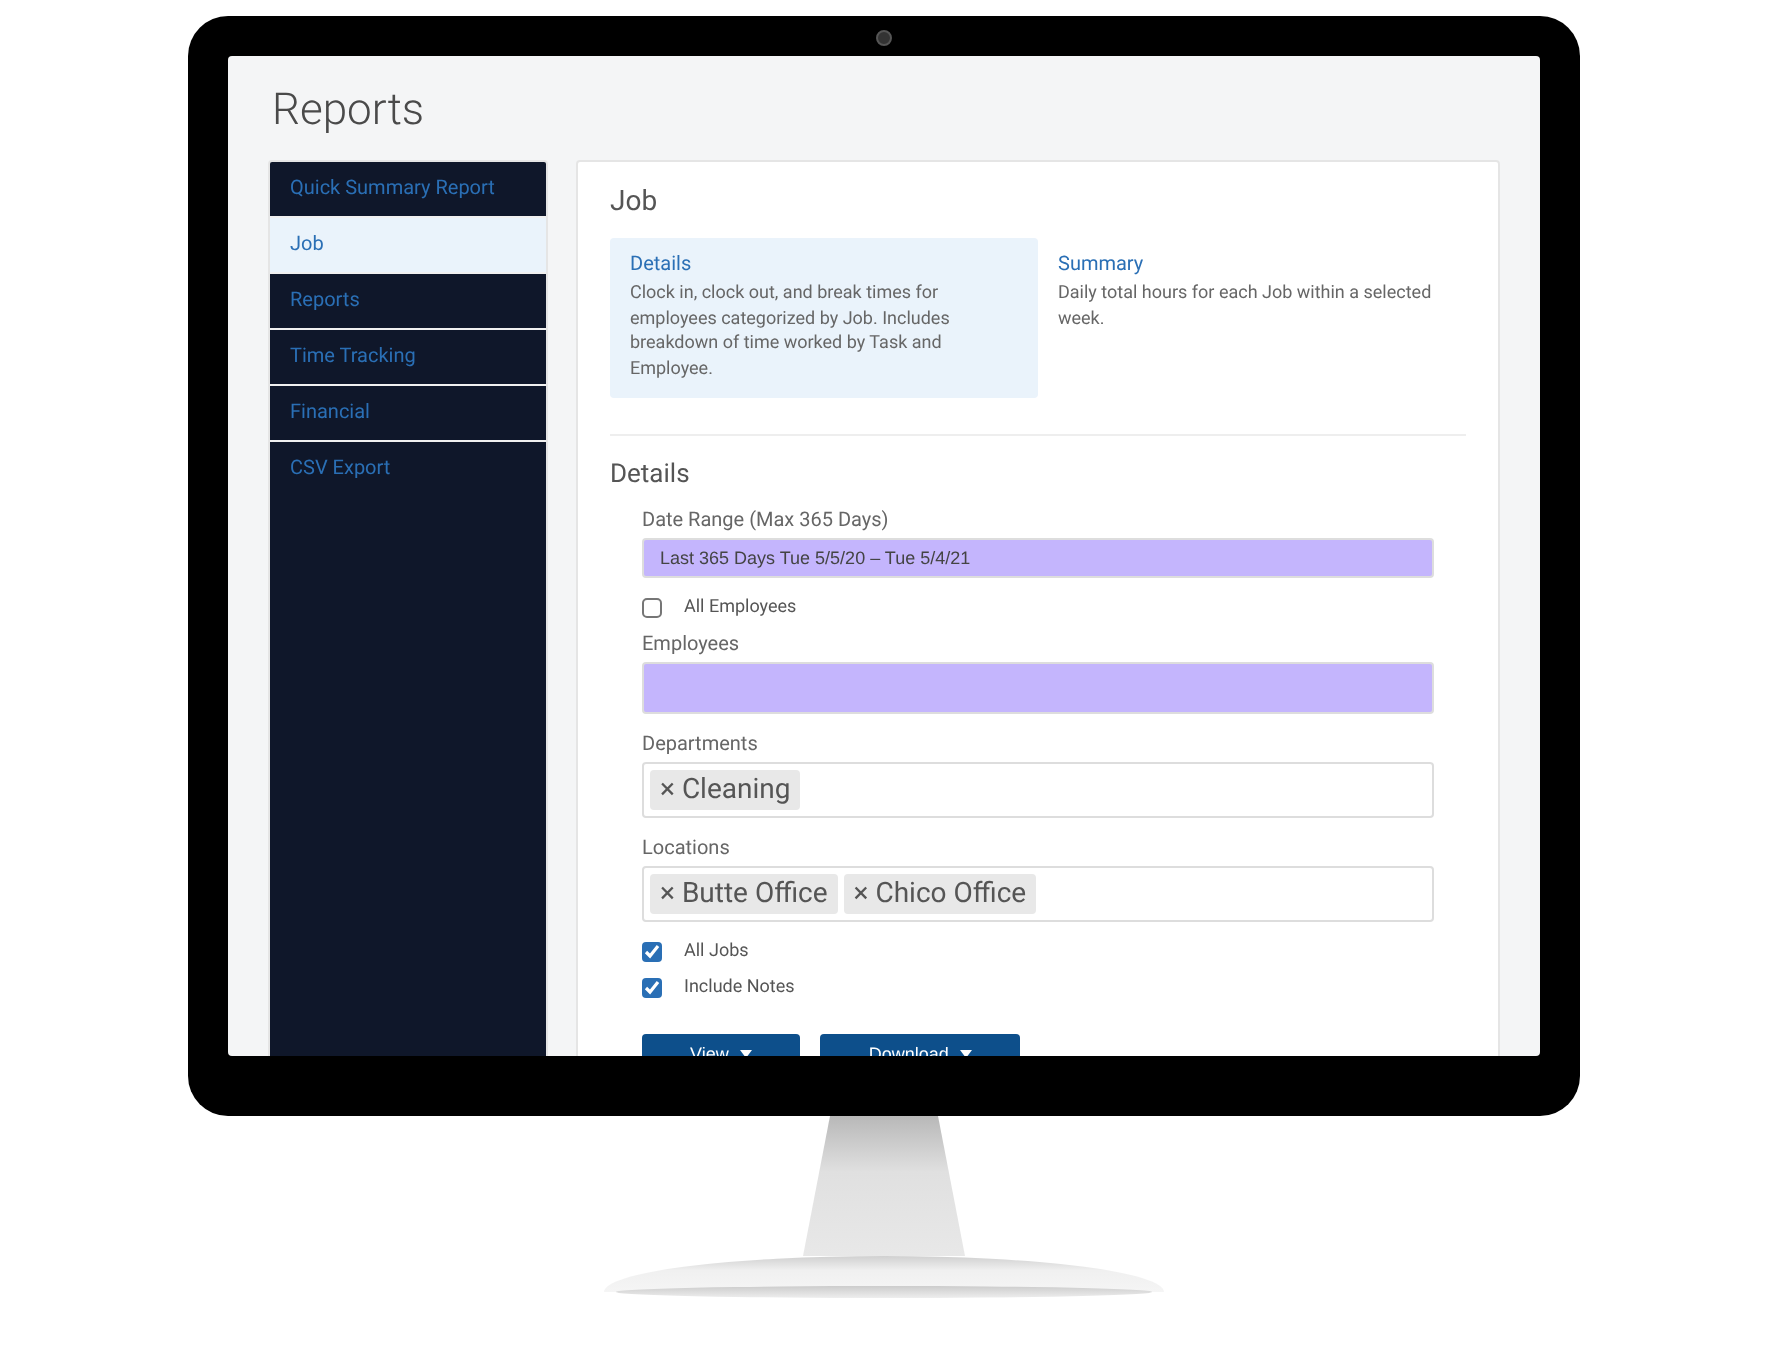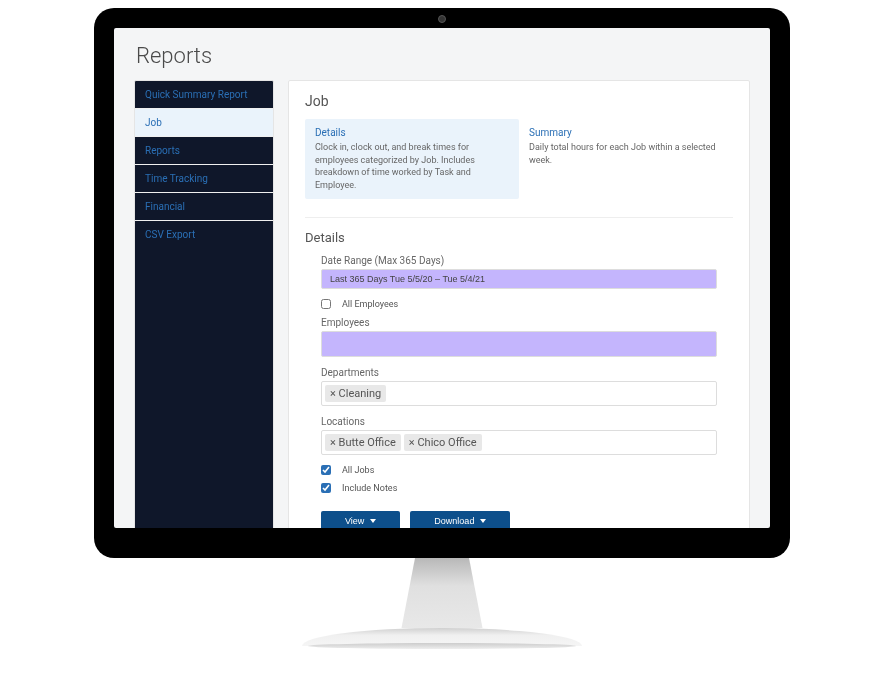--- a/index.html
+++ b/index.html
@@ -186,21 +186,21 @@
     display: flex;
     gap: 3px;
     flex-wrap: wrap;
     min-height: 22px;
     background: #fff;
   }
   .tag {
     background: #e8e8e8;
     border-radius: 2px;
     padding: 2px 5px;
-    font-size: 11px;
+    font-size: 14px;
     color: #555;
     display: inline-flex;
     align-items: center;
   }
   .btn-row {
     display: flex;
     gap: 10px;
     margin-top: 18px;
   }
   .btn {

